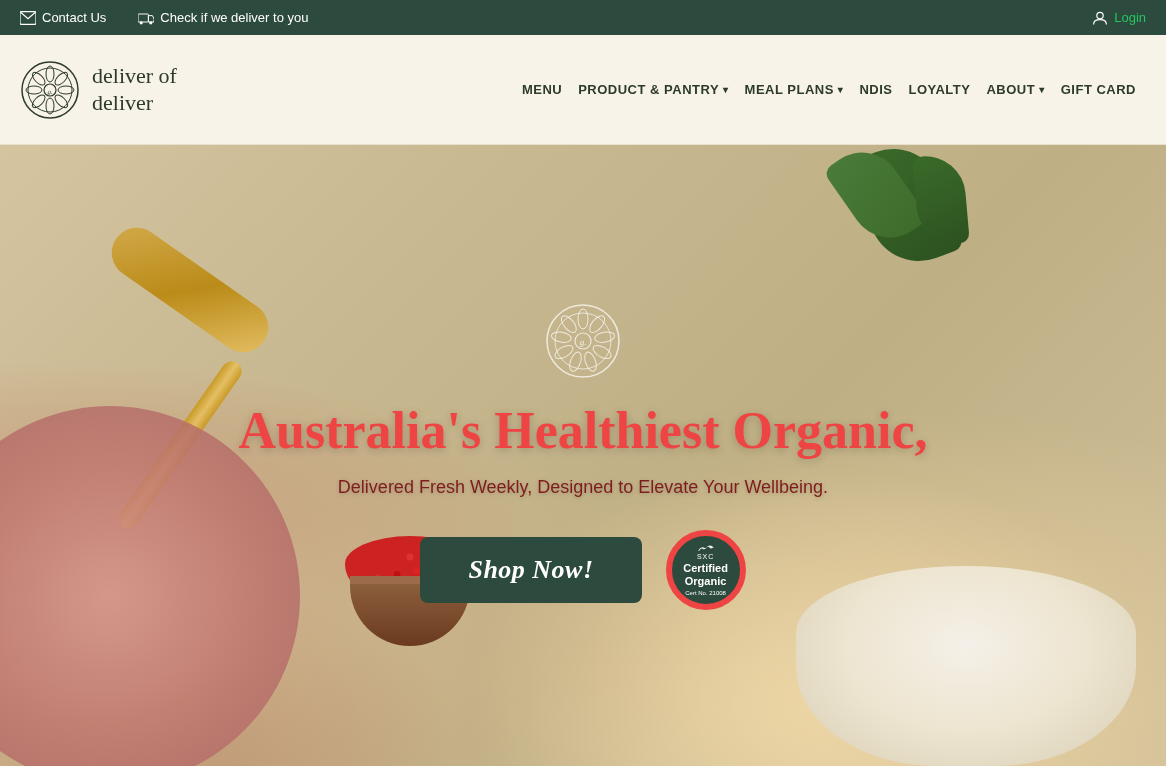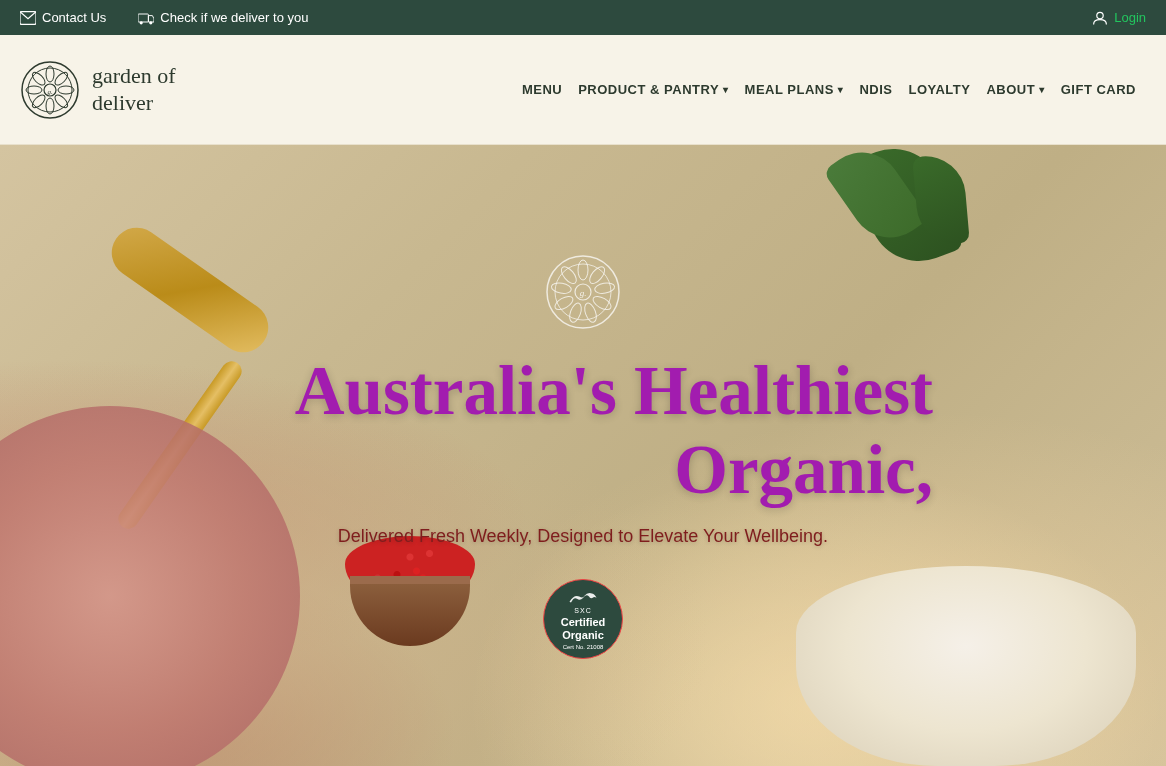--- a/index.html
+++ b/index.html
@@ -246,22 +246,22 @@
       padding: 20px;
     }
     #hero-logo-watermark {
       width: 80px;
       height: 80px;
       margin-bottom: 20px;
       opacity: 0.9;
     }
     #hero-title {
       font-family: Georgia, 'Times New Roman', serif;
-      font-size: 69px;
-      color: #a21caf;
+      font-size: 52px;
+      color: #ef4444;
       font-weight: bold;
       line-height: 1.15;
       text-shadow: 0 2px 8px rgba(0,0,0,0.2);
       margin-bottom: 16px;
       max-width: 700px;
       text-align: right;
     }
     #hero-subtitle {
       font-family: Arial, sans-serif;
       font-size: 18px;
@@ -290,25 +290,25 @@
 
     
     #organic-badge {
       width: 80px;
       height: 80px;
       background-color: #2d4a3e;
       border-radius: 50%;
       display: flex;
       flex-direction: column;
       align-items: center;
-      justify-content: flex-end;
+      justify-content: space-between;
       color: #fff;
       text-align: center;
       padding: 8px;
-      border: 1px solid #ef4444;
+      border: 6px solid #ef4444;
     }
     .badge-top-text {
       font-size: 7px;
       font-family: Arial, sans-serif;
       letter-spacing: 1px;
       text-transform: uppercase;
     }
     .badge-main-text {
       font-size: 11px;
       font-family: Arial, sans-serif;
@@ -377,21 +377,21 @@
         <ellipse cx="30" cy="14" rx="4" ry="8" transform="rotate(135 30 30)"></ellipse>
         <ellipse cx="30" cy="14" rx="4" ry="8" transform="rotate(180 30 30)"></ellipse>
         <ellipse cx="30" cy="14" rx="4" ry="8" transform="rotate(225 30 30)"></ellipse>
         <ellipse cx="30" cy="14" rx="4" ry="8" transform="rotate(270 30 30)"></ellipse>
         <ellipse cx="30" cy="14" rx="4" ry="8" transform="rotate(315 30 30)"></ellipse>
       </g>
       <circle cx="30" cy="30" r="6" fill="none" stroke="#2d3a2e" stroke-width="1.2"></circle>
       <text x="30" y="34" text-anchor="middle" font-size="7" font-family="Georgia" fill="#2d3a2e" font-style="italic">g.</text>
     </svg>
     <div id="logo-text">
-      <div>garden of</div>
+      <div>deliver of</div>
       <div>deliver</div>
     </div>
   </div>
 
   <nav id="nav">
     <div class="nav-item">
       <span>MENU</span>
     </div>
     <div class="nav-item">
       <span>PRODUCT &amp; PANTRY</span>
@@ -461,20 +461,21 @@
       <circle cx="40" cy="40" r="8" fill="none" stroke="rgba(255,255,255,0.8)" stroke-width="1.2"></circle>
       <text x="40" y="44" text-anchor="middle" font-size="9" font-family="Georgia" fill="rgba(255,255,255,0.9)" font-style="italic">g.</text>
     </svg>
 
     <h1 id="hero-title">
       <span>Australia's Healthiest Organic,</span><br>
     </h1>
     <p id="hero-subtitle">Delivered Fresh Weekly, Designed to Elevate Your Wellbeing.</p>
 
     <div id="hero-cta-area">
+      <button id="shop-now-btn">Shop Now!</button>
 
       <div id="organic-badge">
 
         <svg width="30" height="18" viewBox="0 0 40 20">
           <path d="M2 15 Q8 5 15 8 Q20 11 22 7 Q26 2 32 4 Q36 5 38 10 Q36 8 34 9 Q30 12 28 8 Q24 4 20 10 Q16 14 12 11 Q8 8 4 16 Z" fill="white" opacity="0.9"></path>
         </svg>
         <div class="badge-top-text">SXC</div>
         <div class="badge-main-text">Certified Organic</div>
         <div class="badge-sub-text">Cert No. 21008</div>
       </div>

